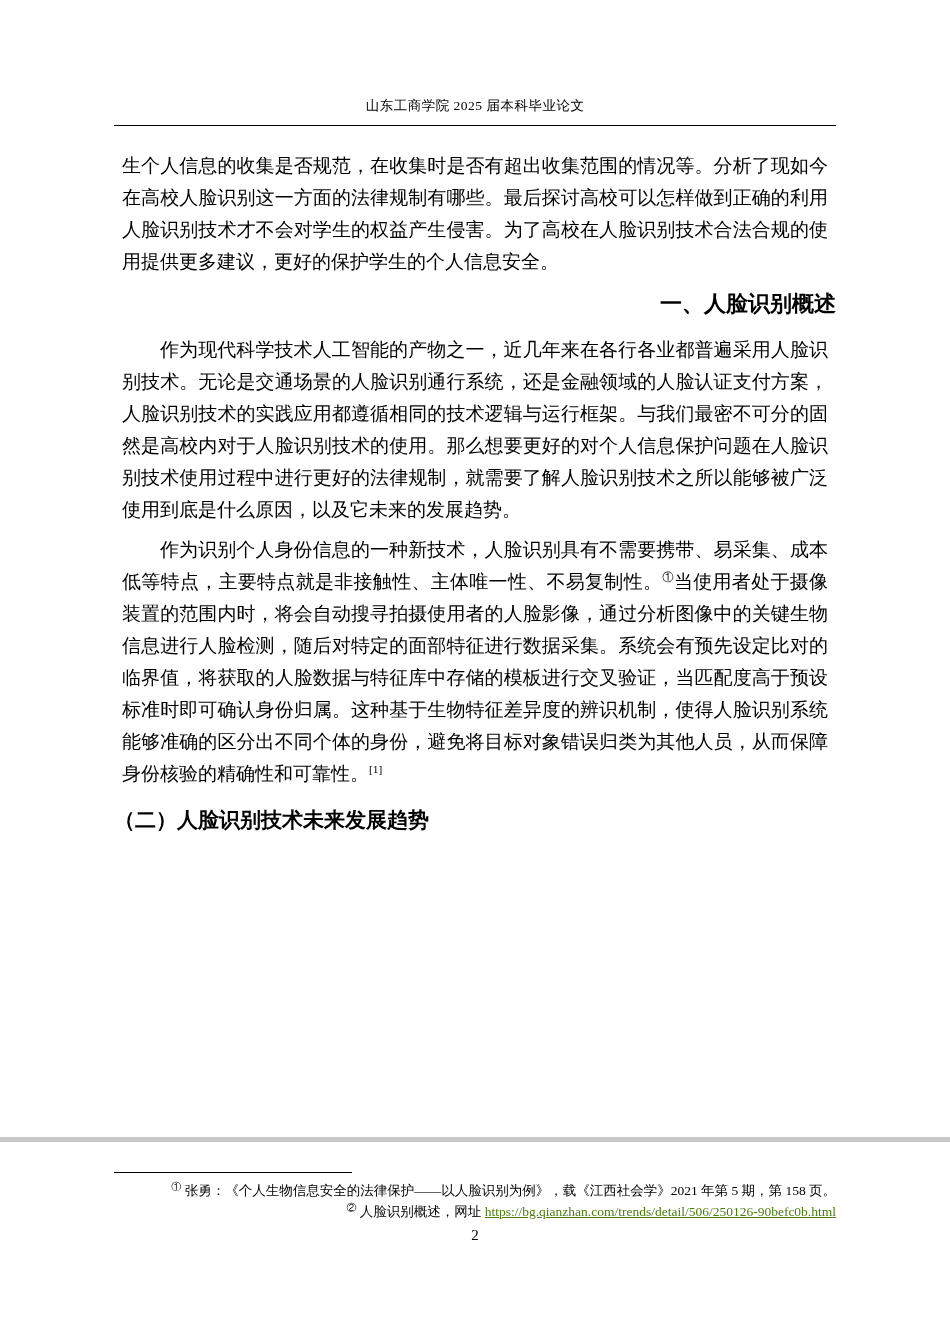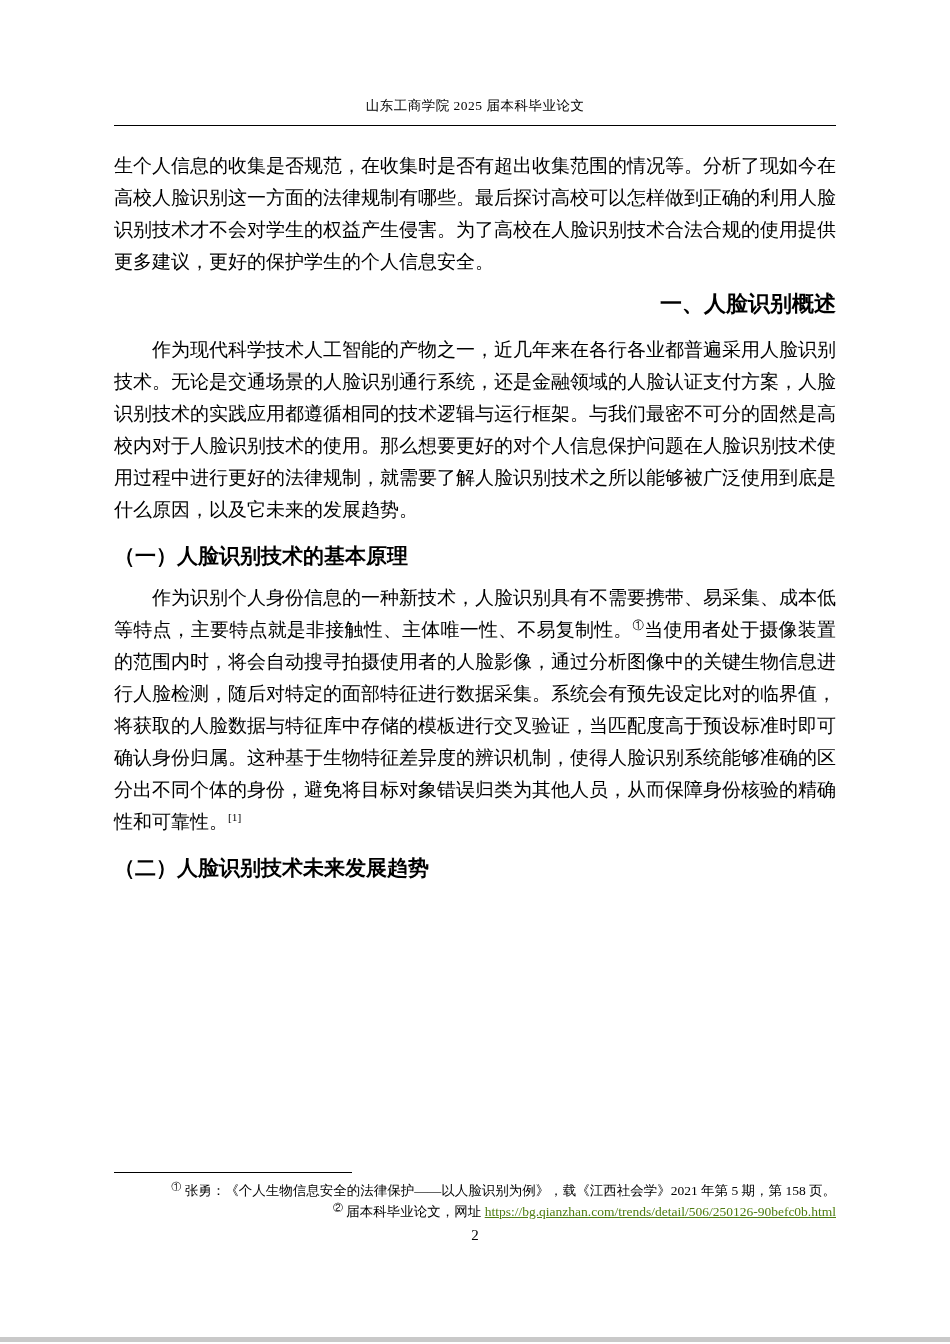--- a/index.html
+++ b/index.html
@@ -5,38 +5,38 @@
   * { margin: 0; padding: 0; box-sizing: border-box; }
   html, body { background: #ffffff; }
   body {
     width: 950px; height: 1344px;
     font-family: "Liberation Serif", "DejaVu Serif", serif;
     color: #000;
     overflow: hidden;
   }
   .page {
     position: relative;
-    width: 950px; height: 1342px;
+    width: 950px; height: 1142px;
     background: #ffffff;
     padding: 96px 114px 0 114px;
   }
   .header {
     text-align: center;
     font-size: 13.5px;
     line-height: 20px;
     letter-spacing: 0.5px;
     padding-bottom: 9px;
     border-bottom: 1px solid #000;
   }
   .doc-body {
     font-size: 19px;
     line-height: 32px;
     text-align: justify;
   }
-  .para { margin: 0; }
+  .para { margin: 8px; }
   .para.no-indent { text-indent: 0; margin-top: 24px; }
   .para.indent { text-indent: 2em; }
   .h1 {
     font-family: "Liberation Sans", "DejaVu Sans", sans-serif;
     font-weight: bold;
     font-size: 22px;
     line-height: 26px;
     margin: 13px 0 17px 0;
     text-align: right;
   }
@@ -87,32 +87,31 @@
     <div>山东工商学院 2025 届本科毕业论文</div>
   </div>
 
   <div class="doc-body">
     <p class="para no-indent">生个人信息的收集是否规范，在收集时是否有超出收集范围的情况等。分析了现如今在高校人脸识别这一方面的法律规制有哪些。最后探讨高校可以怎样做到正确的利用人脸识别技术才不会对学生的权益产生侵害。为了高校在人脸识别技术合法合规的使用提供更多建议，更好的保护学生的个人信息安全。</p>
 
     <h1 class="h1">一、人脸识别概述</h1>
 
     <p class="para indent">作为现代科学技术人工智能的产物之一，近几年来在各行各业都普遍采用人脸识别技术。无论是交通场景的人脸识别通行系统，还是金融领域的人脸认证支付方案，人脸识别技术的实践应用都遵循相同的技术逻辑与运行框架。与我们最密不可分的固然是高校内对于人脸识别技术的使用。那么想要更好的对个人信息保护问题在人脸识别技术使用过程中进行更好的法律规制，就需要了解人脸识别技术之所以能够被广泛使用到底是什么原因，以及它未来的发展趋势。</p>
 
-    <h2 class="h2">（一）人脸识别技术的基本原理</h2>
 
     <p class="para indent">作为识别个人身份信息的一种新技术，人脸识别具有不需要携带、易采集、成本低等特点，主要特点就是非接触性、主体唯一性、不易复制性。<sup>①</sup>当使用者处于摄像装置的范围内时，将会自动搜寻拍摄使用者的人脸影像，通过分析图像中的关键生物信息进行人脸检测，随后对特定的面部特征进行数据采集。系统会有预先设定比对的临界值，将获取的人脸数据与特征库中存储的模板进行交叉验证，当匹配度高于预设标准时即可确认身份归属。这种基于生物特征差异度的辨识机制，使得人脸识别系统能够准确的区分出不同个体的身份，避免将目标对象错误归类为其他人员，从而保障身份核验的精确性和可靠性。<sup>[1]</sup></p>
 
     <h2 class="h2">（二）人脸识别技术未来发展趋势</h2>
 
 
   </div>
 
   <div class="footnotes">
     <div class="fn-sep"></div>
     <p class="footnote"><sup>①</sup><span> 张勇：《个人生物信息安全的法律保护——以人脸识别为例》，载《江西社会学》2021 年第 5 期，第 158 页。</span></p>
-    <p class="footnote"><sup>②</sup><span> 届本科毕业论文，网址 </span><a class="fn-link" href="#">https://bg.qianzhan.com/trends/detail/506/250126-90befc0b.html</a></p>
+    <p class="footnote"><sup>②</sup><span> 人脸识别概述，网址 </span><a class="fn-link" href="#">https://bg.qianzhan.com/trends/detail/506/250126-90befc0b.html</a></p>
   </div>
 
   <div class="page-number">2</div>
 
   <div class="page-edge"></div>
 
 </div>
 
 </body></html>

